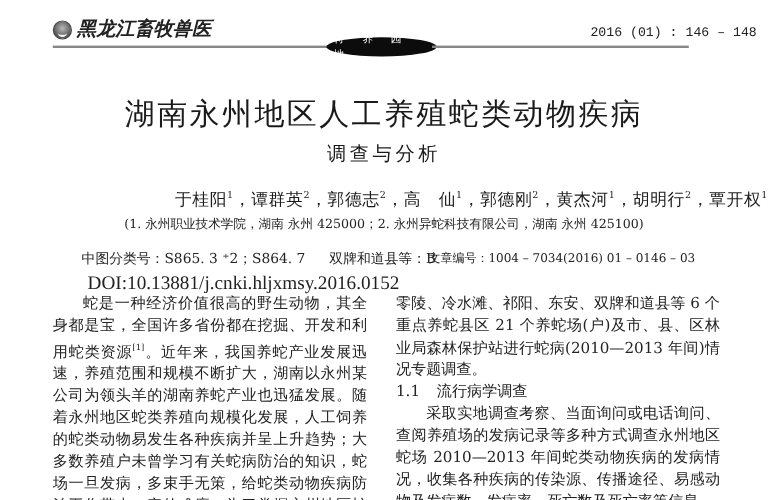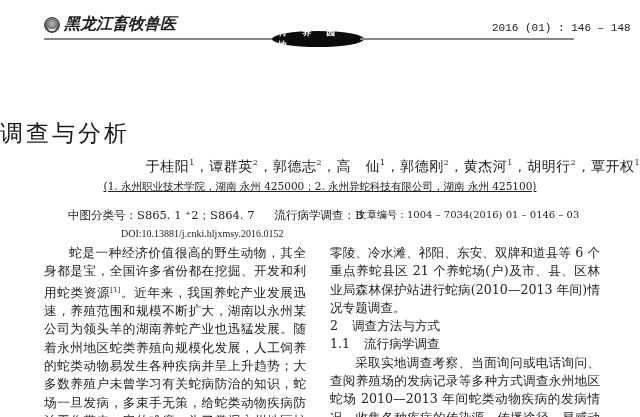--- a/index.html
+++ b/index.html
@@ -29,57 +29,57 @@
     }
     .header-rule {
       position: absolute; left: 44px; top: 38px; width: 230px; height: 2px; background: #888;
     }
     .header-rule-right {
       position: absolute; left: 360px; top: 38px; width: 214px; height: 2px; background: #888;
     }
     .section-badge {
       position: absolute; left: 272px; top: 31px; width: 92px; height: 16px;
       background: #0c0c0c; border-radius: 50%;
-      color: #fff; font-size: 9px; font-weight: bold; letter-spacing: 6px;
+      color: #fff; font-size: 9px; font-weight: normal; letter-spacing: 6px;
       display: flex; align-items: center; justify-content: center; padding-left: 6px;
     }
     .issue-info {
       position: absolute; left: 492px; top: 22px; font-size: 11px; color: #222;
       font-family: Liberation Mono, monospace;
     }
 
     
     .title-line1 {
       position: absolute; left: 0; top: 78px; width: 640px; text-align: center;
       font-size: 25px; letter-spacing: 2px; color: #1a1a1a; font-weight: normal;
     }
     .title-line2 {
-      position: absolute; left: 0; top: 118px; width: 640px; text-align: left;
-      font-size: 23px; letter-spacing: 3px; color: #1a1a1a;
+      position: absolute; left: 0; top: 118px; width: 640px; text-align: center;
+      font-size: 16px; letter-spacing: 3px; color: #1a1a1a;
     }
 
     
     .authors {
       position: absolute; left: 0; top: 158px; width: 640px; text-align: right;
       font-size: 14px; letter-spacing: 0.5px;
     }
     .authors sup { font-size: 8px; vertical-align: super; }
     .affiliations {
       position: absolute; left: 0; top: 180px; width: 640px; text-align: center;
-      font-size: 10.5px; color: #222; text-decoration: underline;
+      font-size: 10.5px; color: #222;
     }
 
     
     .meta-left {
       position: absolute; left: 68px; top: 208px; font-size: 11.5px; color: #222;
     }
     .meta-left .gap { display: inline-block; width: 20px; }
     .doi {
-      position: absolute; left: 73px; top: 228px; font-size: 10px;
-      font-family: "Liberation Serif", serif; color: #222; margin-left: 48px;
+      position: absolute; left: 73px; top: 228px; font-size: 16px;
+      font-family: "Liberation Serif", serif; color: #222;
     }
     .meta-right {
       position: absolute; left: 357px; top: 208px; font-size: 10px; color: #222;
     }
 
     
     .col {
       position: absolute; width: 262px; font-size: 12.6px; line-height: 18.3px;
       color: #222; text-align: justify;
     }
@@ -100,39 +100,39 @@
     <div class="logo">
       <span class="logo-emblem"></span>
       <span class="logo-text">黑龙江畜牧兽医</span>
     </div>
     <div class="header-rule"></div>
     <div class="section-badge">特 养 园 地</div>
     <div class="header-rule-right"></div>
     <div class="issue-info">2016 (01) : 146 – 148</div>
   </div>
 
+  <div class="title-line1">湖南永州地区人工养殖蛇类动物疾病</div>
   <div class="title-line2">调查与分析</div>
 
   <div class="authors">
     <span><span>于桂阳</span><sup>1</sup></span>，<span><span>谭群英</span><sup>2</sup></span>，<span><span>郭德志</span><sup>2</sup></span>，<span><span>高　仙</span><sup>1</sup></span>，<span><span>郭德刚</span><sup>2</sup></span>，<span><span>黄杰河</span><sup>1</sup></span>，<span><span>胡明行</span><sup>2</sup></span>，<span><span>覃开权</span><sup>1</sup></span>
   </div>
   <div class="affiliations">(1. 永州职业技术学院，湖南 永州 425000；2. 永州异蛇科技有限公司，湖南 永州 425100)</div>
 
   <div class="meta-left">
-    <span>中图分类号：</span><span>S865. 1 ⁺2；S864. 7</span><span class="gap"></span><span>流行病学调查：</span><span>B</span>
+    <span>中图分类号：</span><span>S865. 3 ⁺2；S864. 7</span><span class="gap"></span><span>双牌和道县等：</span><span>B</span>
   </div>
   <div class="doi">DOI:10.13881/j.cnki.hljxmsy.2016.0152</div>
   <div class="meta-right">
     <span>文章编号：</span><span>1004 – 7034(2016) 01 – 0146 – 03</span>
   </div>
 
   <div class="col col-left">
     <p class="para"><span>蛇是一种经济价值很高的野生动物，其全身都是宝，全国许多省份都在挖掘、开发和利用蛇类资源</span><sup>[1]</sup><span>。近年来，我国养蛇产业发展迅速，养殖范围和规模不断扩大，湖南以永州某公司为领头羊的湖南养蛇产业也迅猛发展。随着永州地区蛇类养殖向规模化发展，人工饲养的蛇类动物易发生各种疾病并呈上升趋势；大多数养殖户未曾学习有关蛇病防治的知识，蛇场一旦发病，多束手无策，给蛇类动物疾病防治工作带来一定的难度。为了掌握永州地区蛇类动物疾病流行特点、规律及种类，永州某公司和永州职</span></p>
   </div>
 
   <div class="col col-right">
     <p>零陵、冷水滩、祁阳、东安、双牌和道县等 6 个重点养蛇县区 21 个养蛇场(户)及市、县、区林业局森林保护站进行蛇病(2010—2013 年间)情况专题调查。</p>
-    <p class="heading"><span class="num">2</span><span>调查方法与方式</span></p>
     <p class="heading"><span class="num2">1.1</span><span>流行病学调查</span></p>
     <p class="para">采取实地调查考察、当面询问或电话询问、查阅养殖场的发病记录等多种方式调查永州地区蛇场 2010—2013 年间蛇类动物疾病的发病情况，收集各种疾病的传染源、传播途径、易感动物及发病数、发病率、死亡数及死亡率等信息。</p>
   </div>
 
 </div>
 
 </body></html>

